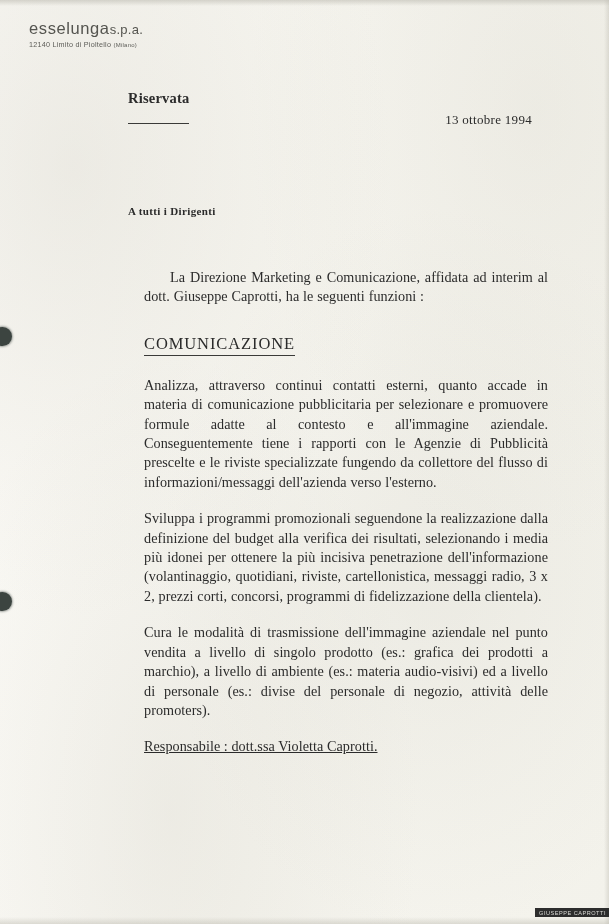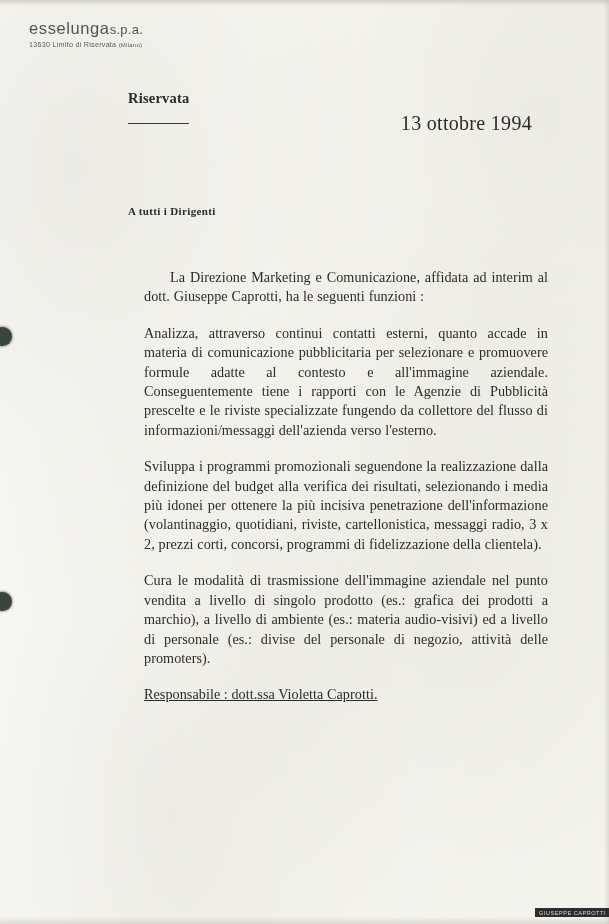--- a/index.html
+++ b/index.html
@@ -113,21 +113,21 @@
     font-weight: bold;
     letter-spacing: 0.2px;
     border-bottom: 1.4px solid #3a3a38;
     padding-bottom: 16px;
     display: inline-block;
   }
   #letter-date {
     position: absolute;
     right: 0;
     top: 22px;
-    font-size: 20px;
+    font-size: 13px;
     letter-spacing: 0.3px;
     white-space: nowrap;
   }
 
   
   #addressee {
     position: absolute;
     left: 128px;
     top: 205px;
     font-size: 11px;
@@ -204,40 +204,41 @@
   <div id="paper-texture"></div>
   <div id="scan-edge-top"></div>
   <div id="scan-edge-right"></div>
   <div id="scan-edge-bottom"></div>
 
   <div id="letterhead">
     <div id="brand-name">
       <span>esselunga</span><span class="brand-suffix">s.p.a.</span>
     </div>
     <div id="brand-address">
-      <span>13630</span>
-      <span>Limito di Riservata</span>
+      <span>12140</span>
+      <span>Limito di Pioltello</span>
       <span class="city">(Milano)</span>
     </div>
   </div>
 
   <div class="punch-hole" id="punch-hole-upper"></div>
   <div class="punch-hole" id="punch-hole-lower"></div>
 
   <div id="header-row">
     <div id="classification">Riservata</div>
     <div id="letter-date">13 ottobre 1994</div>
   </div>
 
   <div id="addressee">A tutti i Dirigenti</div>
 
   <div id="body-column">
 
     <p class="body-paragraph indented">La Direzione Marketing e Comunicazione, affidata ad interim al dott. Giuseppe Caprotti, ha le seguenti funzioni :</p>
 
+    <div id="section-heading">COMUNICAZIONE</div>
 
     <p class="body-paragraph">Analizza, attraverso continui contatti esterni, quanto accade in materia di comunicazione pubblicitaria per selezionare e promuovere formule adatte al contesto e all'immagine aziendale. Conseguentemente tiene i rapporti con le Agenzie di Pubblicità prescelte e le riviste specializzate fungendo da collettore del flusso di informazioni/messaggi dell'azienda verso l'esterno.</p>
     <p class="body-paragraph">Sviluppa i programmi promozionali seguendone la realizzazione dalla definizione del budget alla verifica dei risultati, selezionando i media più idonei per ottenere la più incisiva penetrazione dell'informazione (volantinaggio, quotidiani, riviste, cartellonistica, messaggi radio, 3 x 2, prezzi corti, concorsi, programmi di fidelizzazione della clientela).</p>
     <p class="body-paragraph">Cura le modalità di trasmissione dell'immagine aziendale nel punto vendita a livello di singolo prodotto (es.: grafica dei prodotti a marchio), a livello di ambiente (es.: materia audio-visivi) ed a livello di personale (es.: divise del personale di negozio, attività delle promoters).</p>
 
     <div id="closing-block">
       <span class="closing-line">Responsabile : dott.ssa Violetta Caprotti.</span>
     </div>
 
   </div>

